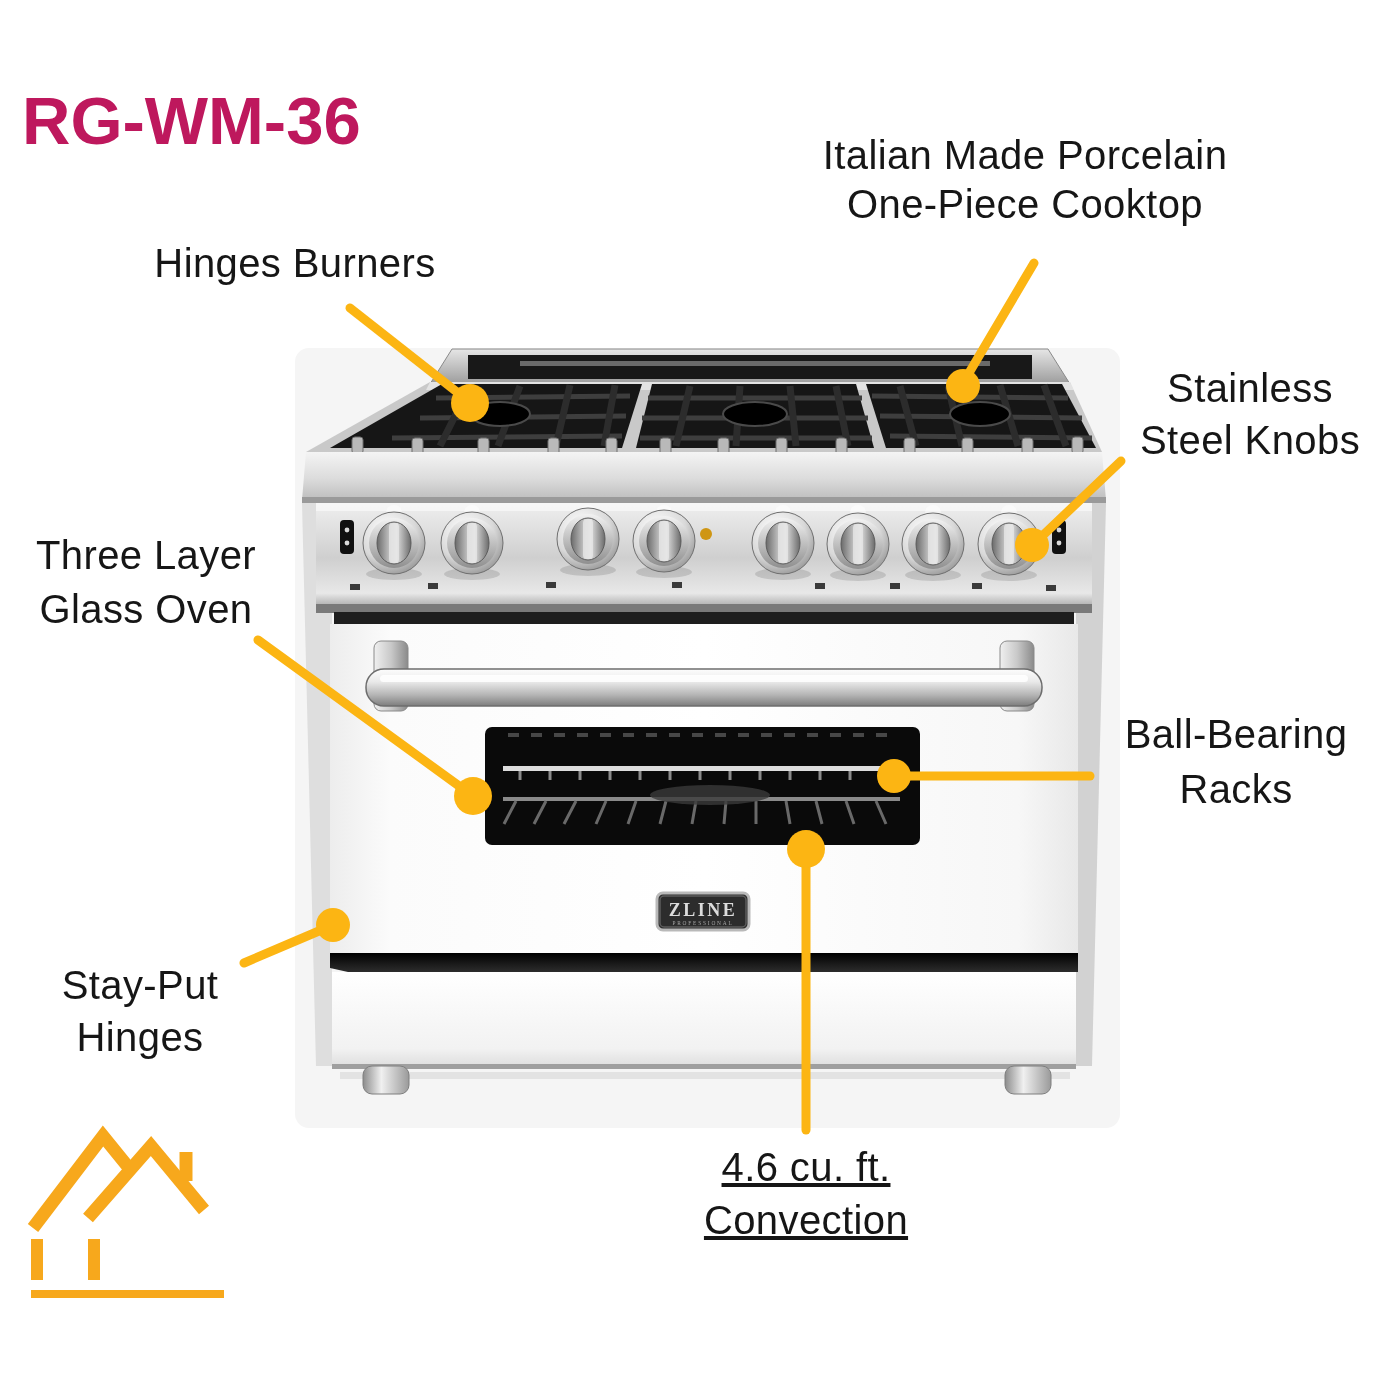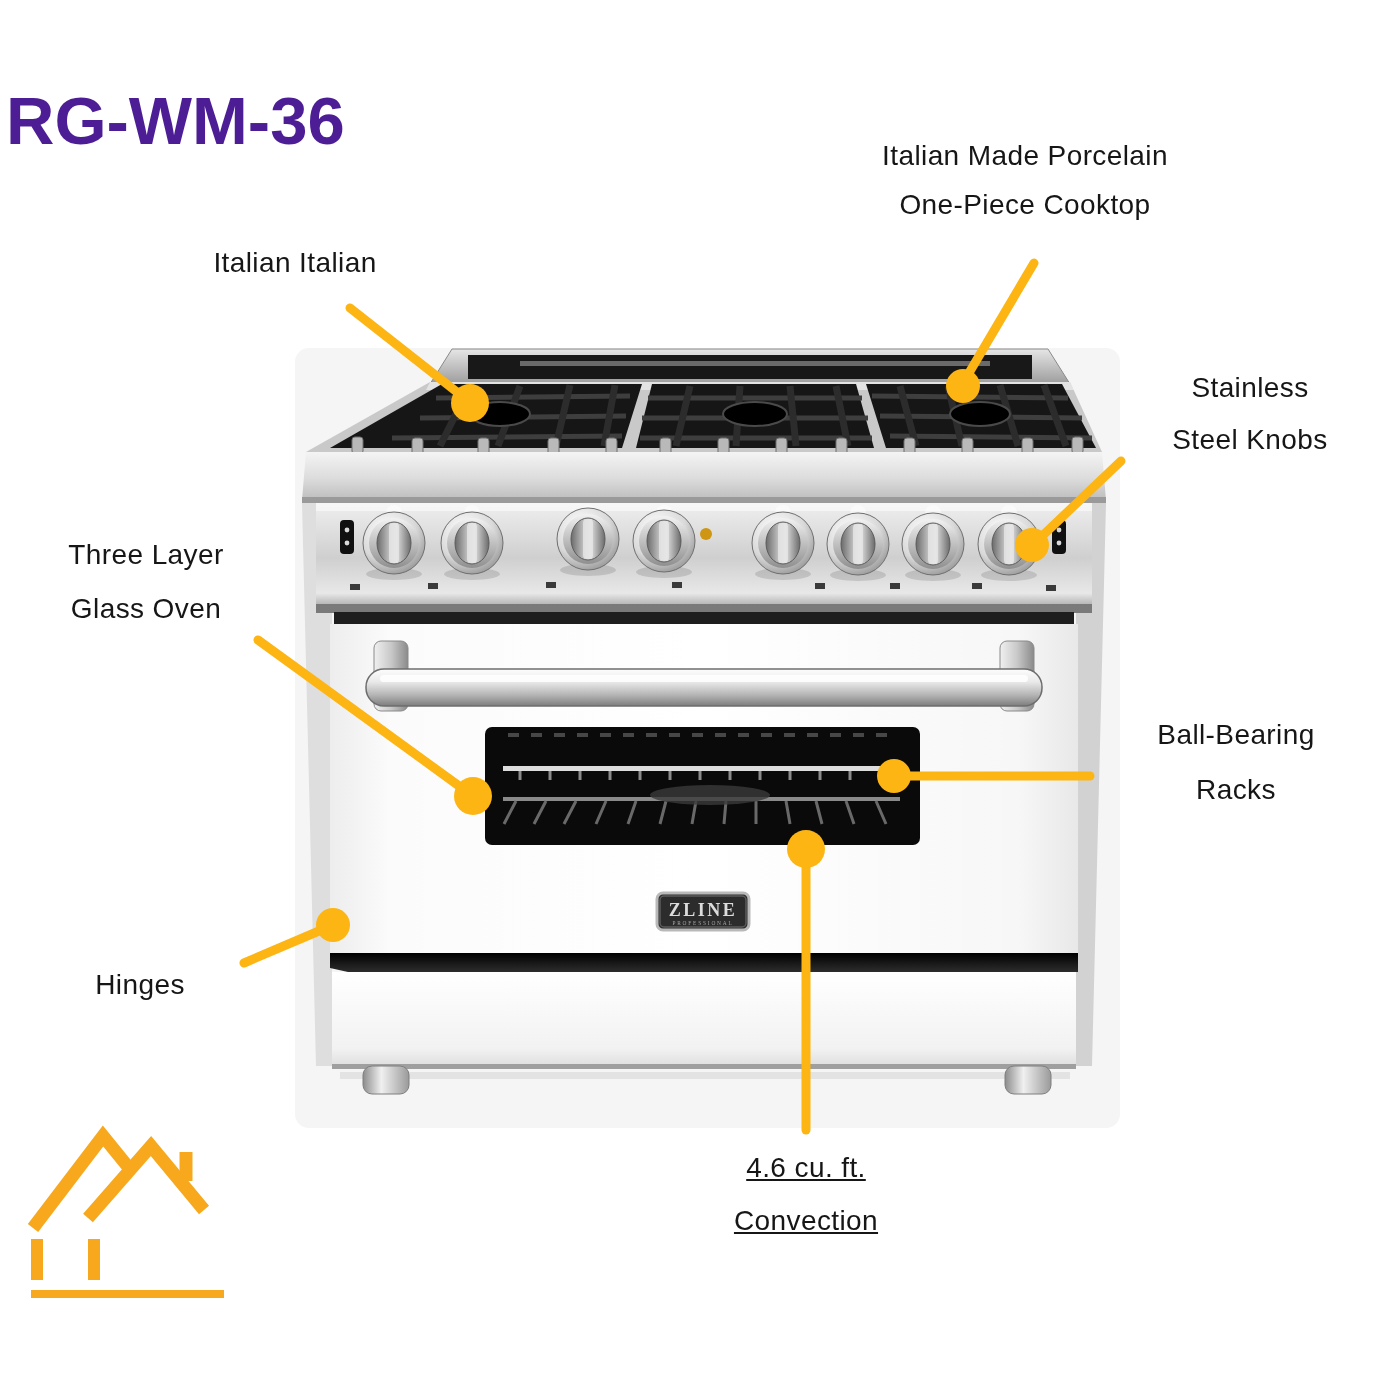--- a/index.html
+++ b/index.html
@@ -1,25 +1,25 @@
 <!DOCTYPE html>
 <html style="--accent: #FCB513; --logo: #F7A81C;"><head>
 <meta charset="utf-8">
 <style>
   html,body{margin:0;padding:0;background:#ffffff;}
   .canvas{
     position:relative;width:1400px;height:1400px;background:#ffffff;overflow:hidden;
     font-family:"Liberation Sans","DejaVu Sans",sans-serif;color:#141414;
   }
   .page-title{
-    position:absolute;left:6px;top:82px;margin:0;
-    font-size:67px;font-weight:bold;letter-spacing:0px;color:#4c1d95;
+    position:absolute;left:22px;top:82px;margin:0;
+    font-size:67px;font-weight:bold;letter-spacing:0px;color:#be185d;
   }
   .feature-label{
-    position:absolute;font-size:28px;font-weight:400;letter-spacing:0.4px;
+    position:absolute;font-size:40px;font-weight:400;letter-spacing:0.4px;
     text-align:center;color:#161616;line-height:52px;
   }
   .feature-label span{display:block;}
   #lbl-burners   {left:95px;  top:237px; width:400px;}
   #lbl-cooktop   {left:800px; top:131px; width:450px; line-height:49px;}
   #lbl-knobs     {left:1110px;top:362px; width:280px;}
   #lbl-glass     {left:10px;   top:528px; width:272px; line-height:54px;}
   #lbl-racks     {left:1090px;top:707px; width:292px; line-height:55px;}
   #lbl-hinges    {left:30px;  top:959px; width:220px;}
   #lbl-oven      {left:650px; top:1141px;width:312px; line-height:53px;text-decoration:underline;}
@@ -308,21 +308,21 @@
       <line class="logo-stroke" x1="186" y1="1152" x2="186" y2="1181" stroke-width="13"></line>
       <line class="logo-stroke" x1="37" y1="1239" x2="37" y2="1280" stroke-width="12"></line>
       <line class="logo-stroke" x1="94" y1="1239" x2="94" y2="1280" stroke-width="12"></line>
       <line class="logo-stroke" x1="31" y1="1294" x2="224" y2="1294" stroke-width="8"></line>
     </g>
   </svg>
 
   <h1 class="page-title">RG-WM-36</h1>
 
   <div class="feature-label" id="lbl-burners">
-    <span>Italian Italian</span>
+    <span>Hinges Burners</span>
   </div>
 
   <div class="feature-label" id="lbl-cooktop">
     <span>Italian Made Porcelain</span>
     <span>One-Piece Cooktop</span>
   </div>
 
   <div class="feature-label" id="lbl-knobs">
     <span>Stainless</span>
     <span>Steel Knobs</span>
@@ -332,20 +332,21 @@
     <span>Three Layer</span>
     <span>Glass Oven</span>
   </div>
 
   <div class="feature-label" id="lbl-racks">
     <span>Ball-Bearing</span>
     <span>Racks</span>
   </div>
 
   <div class="feature-label" id="lbl-hinges">
+    <span>Stay-Put</span>
     <span>Hinges</span>
   </div>
 
   <div class="feature-label" id="lbl-oven">
     <span>4.6 cu. ft.</span>
     <span>Convection</span>
   </div>
 
 </div>
 

